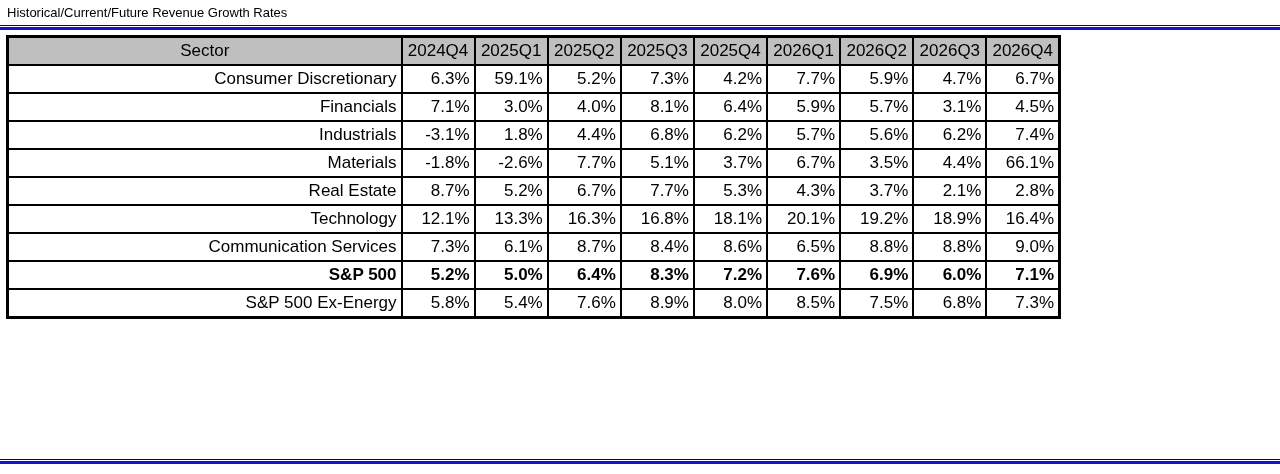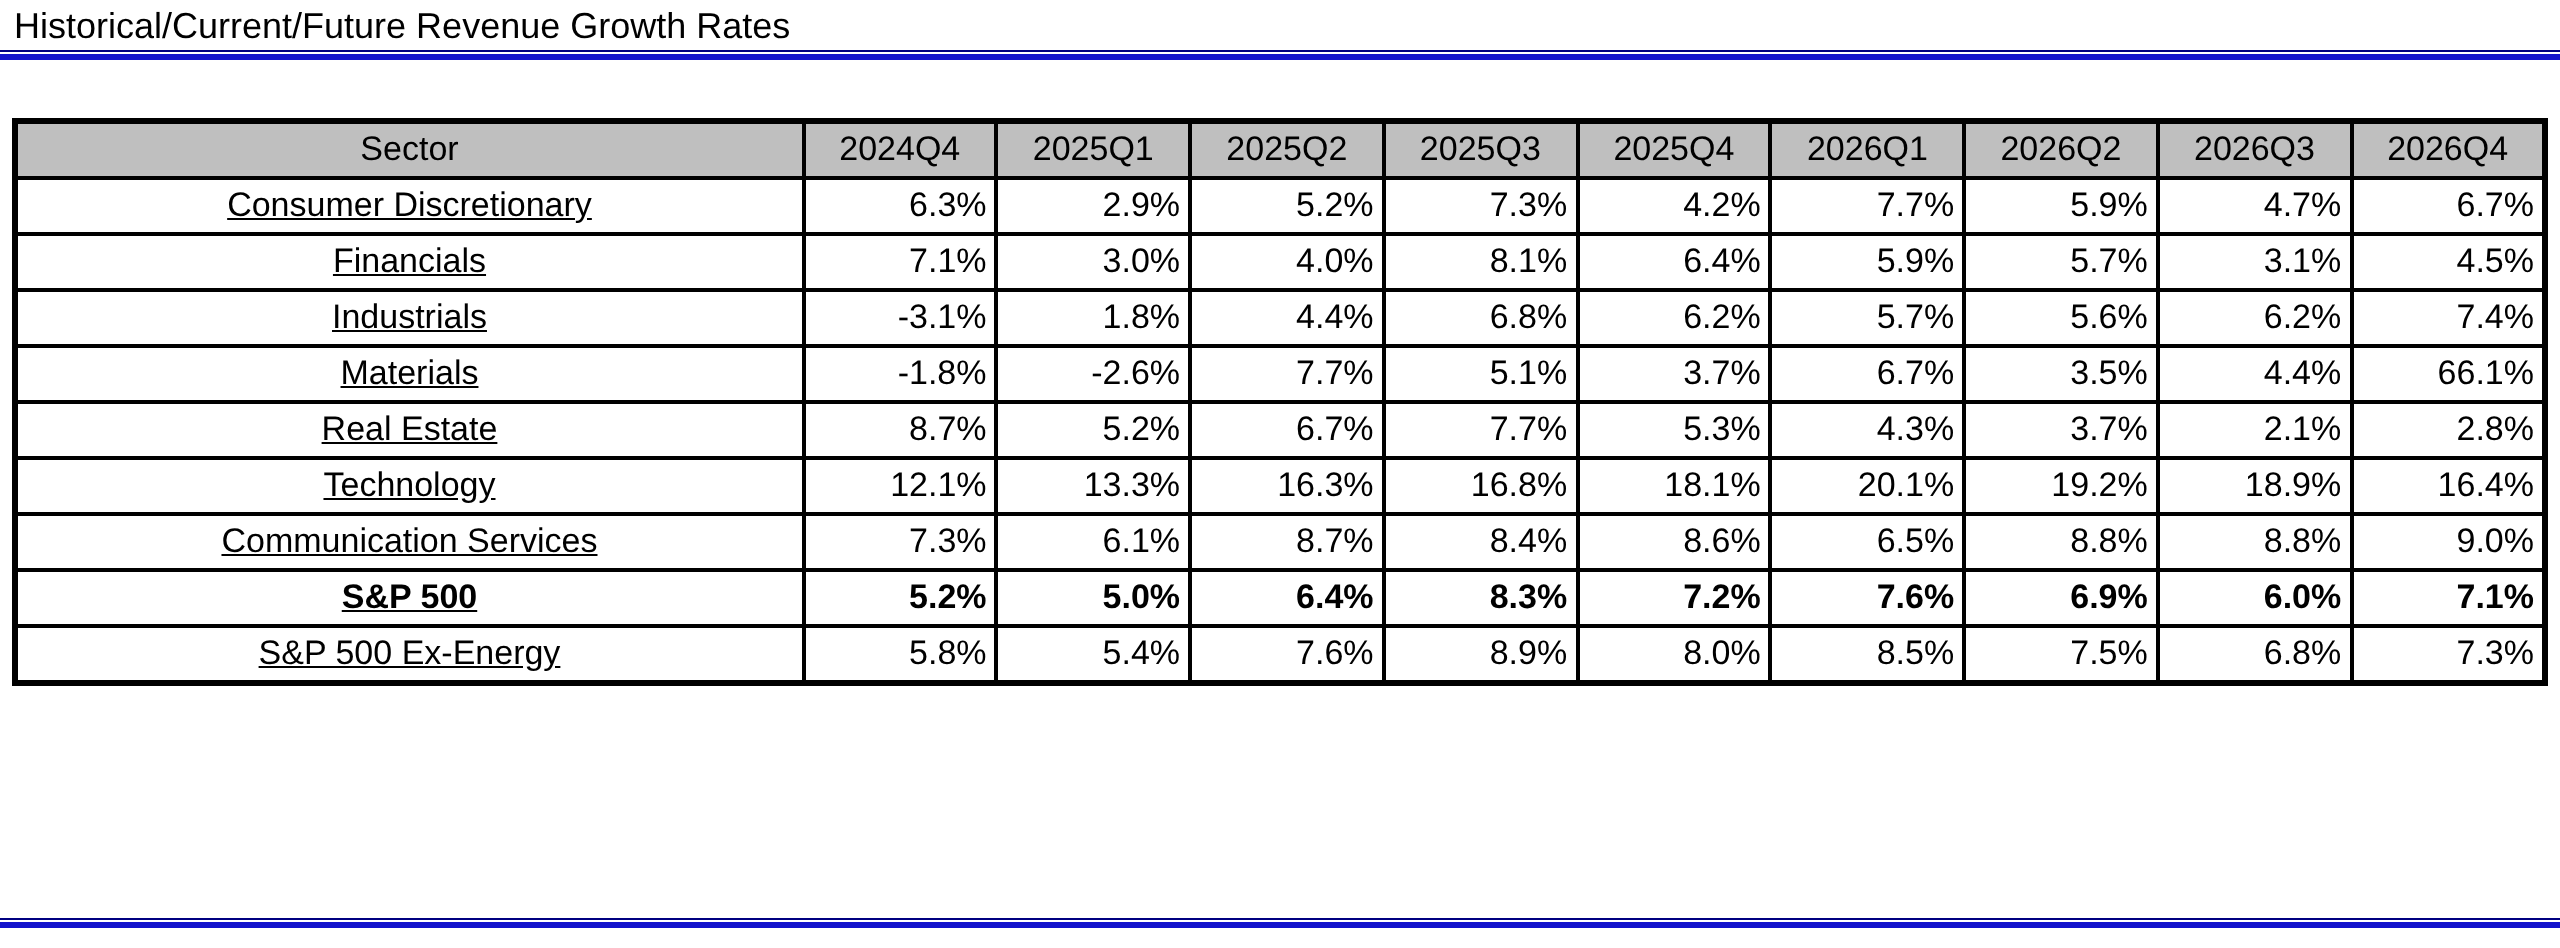--- a/index.html
+++ b/index.html
@@ -9,62 +9,61 @@
     height: 474px;
     background: #ffffff;
     font-family: "Liberation Sans", sans-serif;
     color: #000000;
     overflow: hidden;
   }
   .title {
     position: absolute;
     top: 1px;
     left: 7px;
-    font-size: 18px;
+    font-size: 13px;
     line-height: 24px;
     color: #000000;
     white-space: nowrap;
   }
   .rule {
     position: absolute;
     left: 0;
     width: 1280px;
     height: 1px;              
     border-top: 1px solid #000080;
     border-bottom: 3px solid #1414cc;
     background: transparent;
   }
   .title-rule { top: 25px; }
   .bottom-rule { top: 459px; }
   table.growth {
     position: absolute;
     top: 35px;
     left: 6px;
-    width: 1268px;
+    width: 1055px;
     border-collapse: collapse;
     table-layout: fixed;
     border: 3px solid #000000;
-    margin-top: 24px;
   }
   table.growth th, table.growth td {
     border: 2px solid #000000;
     height: 26px;
     font-size: 17px;
     line-height: 26px;
     padding: 0 4px;
     white-space: nowrap;
     overflow: hidden;
   }
   table.growth th {
     background: #bfbfbf;
     font-weight: normal;
     text-align: center;
     padding: 0 2px;
   }
-  td.sector { text-align: center; text-decoration: underline; }
+  td.sector { text-align: right; }
   td.num { text-align: right; }
   tr.bold-row td { font-weight: bold; }
 </style>
 </head>
 <body>
 
 <div class="page">
   <div class="title">Historical/Current/Future Revenue Growth Rates</div>
   <div class="rule title-rule"></div>
 
@@ -92,21 +91,21 @@
           <th>2026Q1</th>
           <th>2026Q2</th>
           <th>2026Q3</th>
           <th>2026Q4</th>
         </tr>
     </thead>
     <tbody>
         <tr>
           <td class="sector">Consumer Discretionary</td>
           <td class="num">6.3%</td>
-          <td class="num">2.9%</td>
+          <td class="num">59.1%</td>
           <td class="num">5.2%</td>
           <td class="num">7.3%</td>
           <td class="num">4.2%</td>
           <td class="num">7.7%</td>
           <td class="num">5.9%</td>
           <td class="num">4.7%</td>
           <td class="num">6.7%</td>
         </tr>
         <tr>
           <td class="sector">Financials</td>

